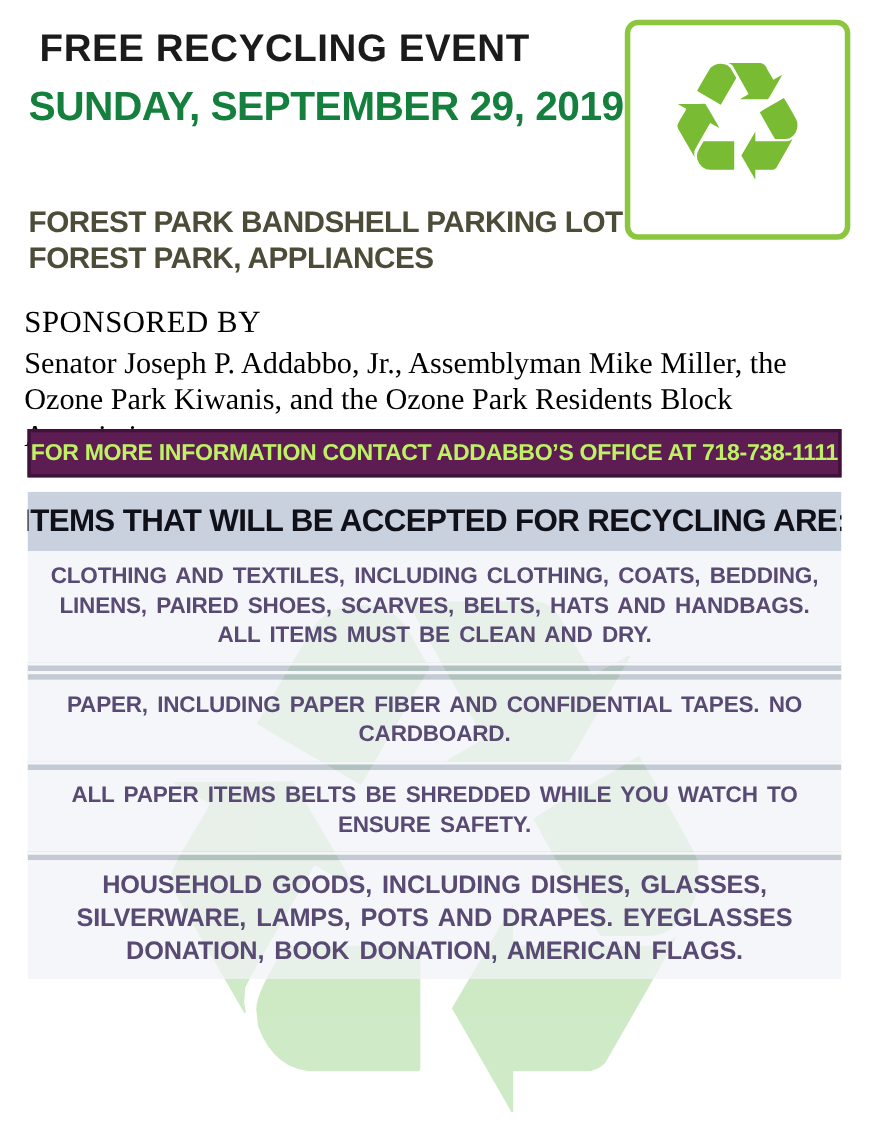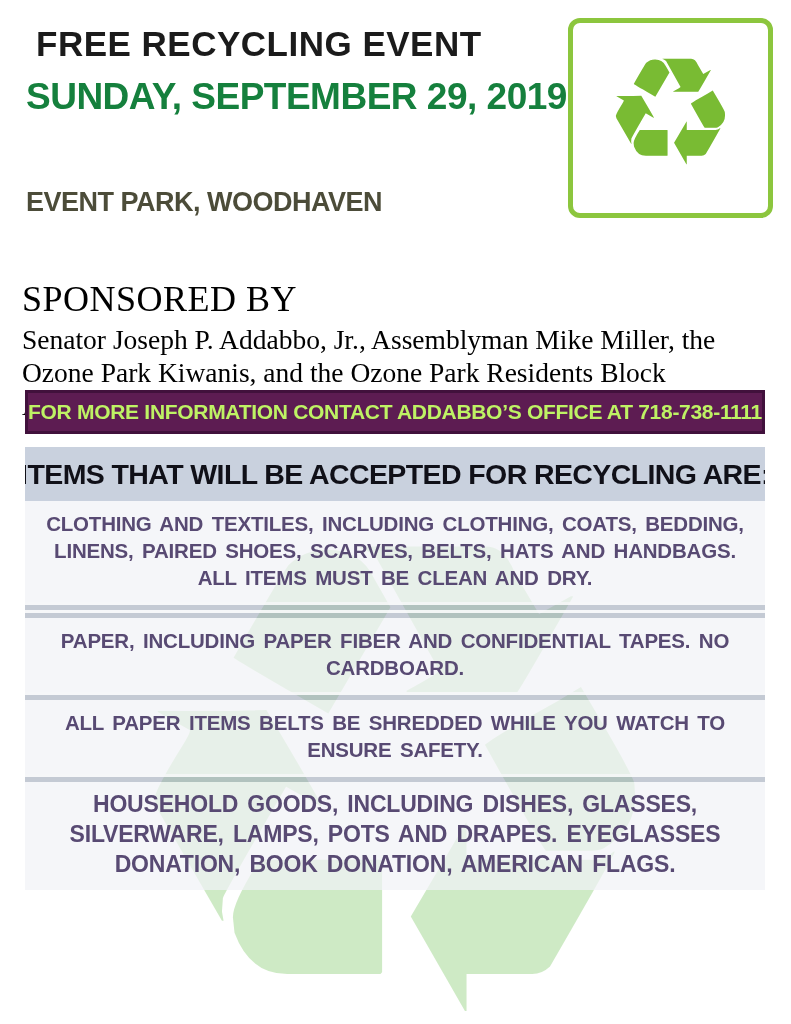--- a/index.html
+++ b/index.html
@@ -40,21 +40,21 @@
     font-family: "DejaVu Sans", sans-serif;
     font-size: 150px; line-height: 1; color: #79bb33;
     transform: translateY(-6px);
   }
 
   
   .sponsored {
     position: absolute; left: 22px; top: 278px; width: 752px;
     font-family: "Liberation Serif", serif; color: #000;
   }
-  .sponsored .heading { font-size: 36px; letter-spacing: 0.5px; }
+  .sponsored .heading { font-size: 28px; letter-spacing: 0.5px; }
   .sponsored .names { font-size: 27.5px; line-height: 1.2; margin-top: 3px; }
 
   
   .contact-banner {
     position: absolute; left: 25px; top: 390px; width: 740px; height: 44px;
     background: #5d1c52; border: 3px solid #41113c;
     display: flex; align-items: center; justify-content: center;
   }
   .contact-banner .txt {
     color: #bef264; font-size: 21px; font-weight: 700;
@@ -100,21 +100,22 @@
 
 <div class="page">
 
   <div class="flyer-title">FREE RECYCLING EVENT</div>
 
   <div class="date-block">
     <div>SUNDAY, SEPTEMBER 29, 2019</div>
   </div>
 
   <div class="location-block">
-    <div>EVENT PARK, WOODHAVEN</div>
+    <div>FOREST PARK BANDSHELL PARKING LOT</div>
+    <div>FOREST PARK, APPLIANCES</div>
   </div>
 
   <div class="recycle-badge">
     <span class="glyph">♻</span>
   </div>
 
   <div class="sponsored">
     <div class="heading">SPONSORED BY</div>
     <div class="names">Senator Joseph P. Addabbo, Jr., Assemblyman Mike Miller, the Ozone Park Kiwanis,  and the Ozone Park Residents Block Association</div>
   </div>

